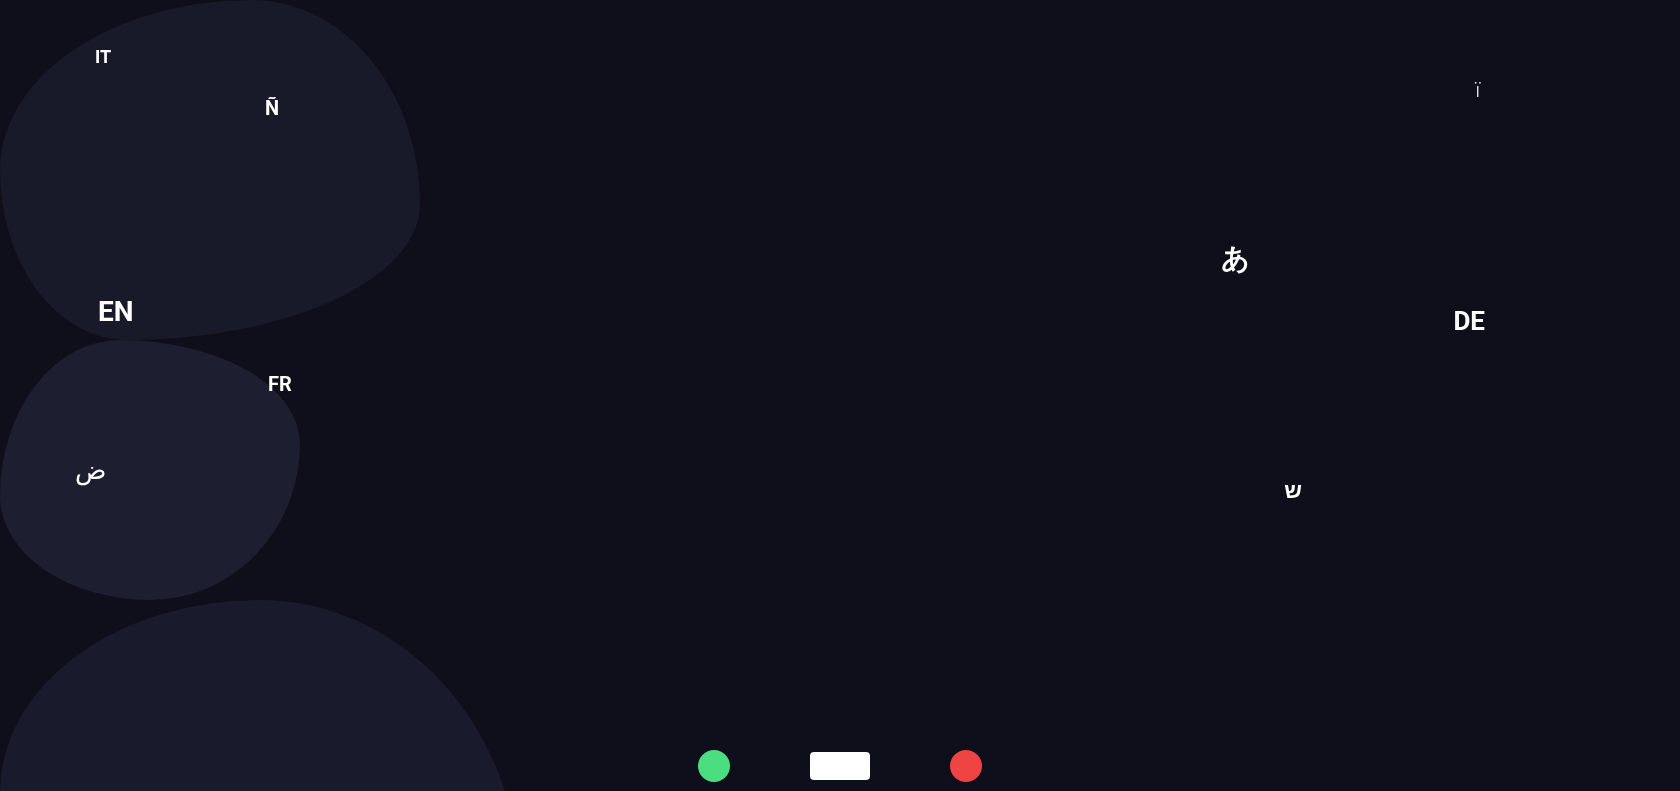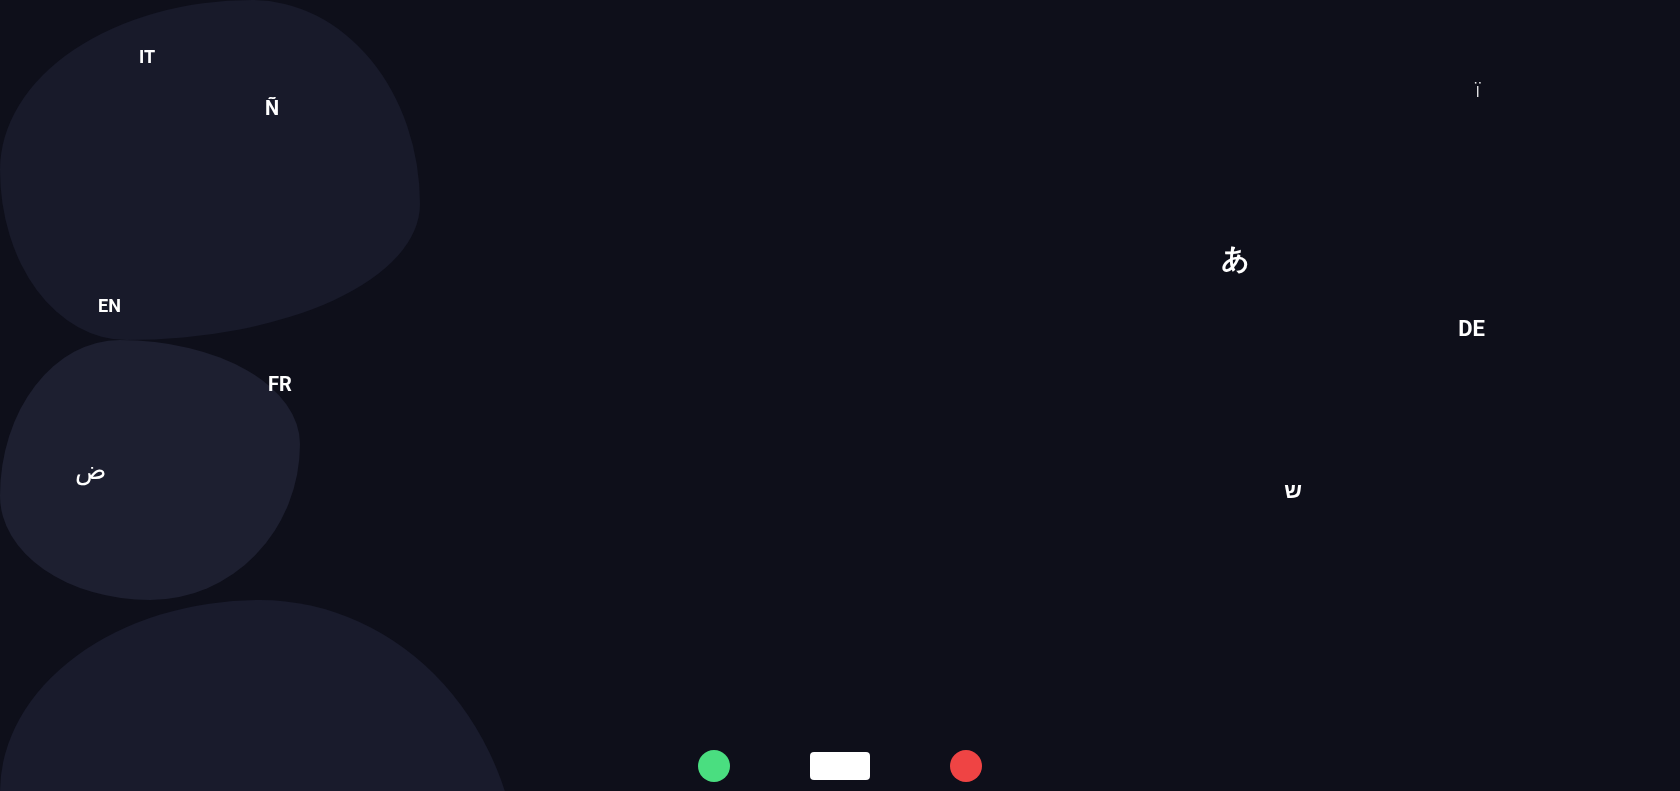--- a/index.html
+++ b/index.html
@@ -43,28 +43,28 @@
     
     .lang-label {
       position: absolute;
       color: #ffffff;
       font-size: 20px;
       font-weight: 700;
       pointer-events: none;
       z-index: 20;
     }
 
-    .lang-it { top: 46px; left: 95px; font-size: 18px; margin-left: 44px; }
+    .lang-it { top: 46px; left: 95px; font-size: 18px; }
     .lang-n { top: 96px; left: 265px; font-size: 20px; }
     .lang-i-top-right { top: 78px; right: 200px; font-size: 20px; font-weight: 300; }
-    .lang-en { top: 295px; left: 98px; font-size: 18px; }
+    .lang-en { top: 295px; left: 98px; font-size: 28px; }
     .lang-fr { top: 372px; left: 268px; font-size: 20px; }
     .lang-arabic-bottom { top: 455px; left: 75px; font-size: 26px; font-weight: 400; }
     .lang-jp { top: 240px; right: 430px; font-size: 28px; }
-    .lang-de { top: 316px; right: 195px; font-size: 22px; }
+    .lang-de { top: 306px; right: 195px; font-size: 26px; }
     .lang-he-bottom-right { top: 478px; right: 378px; font-size: 22px; }
 
     
     .bottom-logos {
       position: absolute;
       bottom: 0;
       left: 0;
       right: 0;
       height: 50px;
       display: flex;

